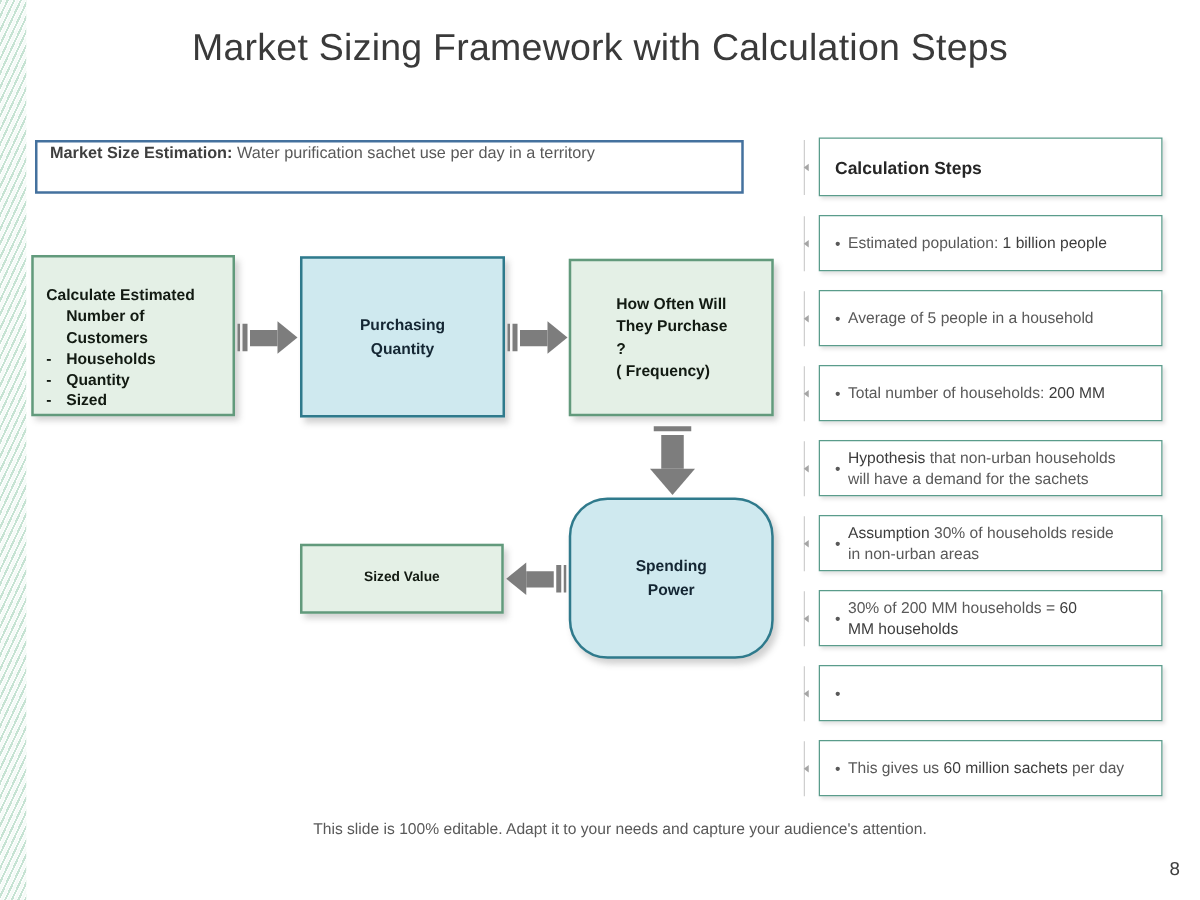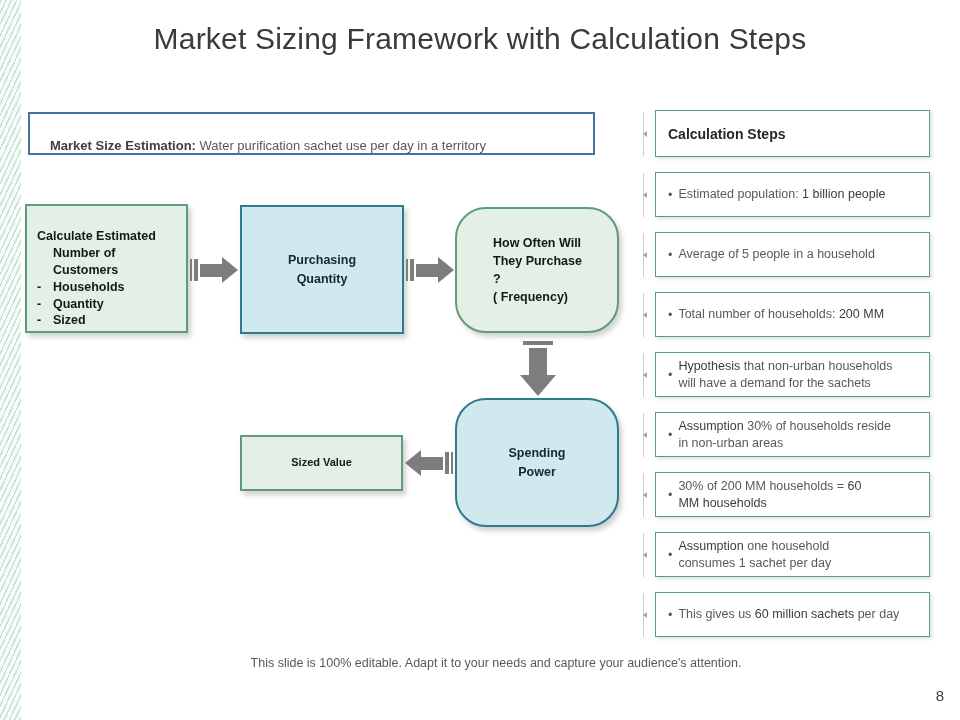--- a/index.html
+++ b/index.html
@@ -13,43 +13,43 @@
     background:repeating-linear-gradient(115deg,
       #c6e3d3 0px, #c6e3d3 1.6px, #ffffff 1.6px, #f2f9f5 3.4px, #ffffff 4.8px);
   }
   .title {
     position:absolute; left:40px; top:22px; width:880px; text-align:center;
     font-size:30px; font-weight:400; color:#3a3a3a; letter-spacing:0.2px;
   }
   
   .market-box {
     position:absolute; left:28px; top:112px; width:567px; height:43px;
-    background:#ffffff; border:2px solid #44719e; display:flex; align-items:flex-end;
-    padding:0 20px; font-size:13px; color:#595959; white-space:pre;
+    background:#ffffff; border:2px solid #44719e; display:flex; align-items:flex-start;
+    padding:0 10px; font-size:13px; color:#595959; white-space:pre;
   }
   .market-box .b { font-weight:bold; color:#3f3f3f; }
   
   .fbox {
     position:absolute; border-style:solid; border-width:2px;
     display:flex; align-items:center; justify-content:center;
     font-weight:bold; font-size:12.5px; line-height:1.45; text-align:center;
     box-shadow:3px 4px 5px rgba(90,90,90,0.28);
   }
   .green { background:#e4f0e6; border-color:#629a7c; color:#121a12; }
   .blue  { background:#cfe9ef; border-color:#2f7a8c; color:#142633; }
   .pre { white-space:pre-line; }
   .box-customers { left:25px;  top:204px; width:163px; height:129px;
                    justify-content:flex-start; align-items:flex-start;
                    padding:22px 6px 0 10px; text-align:left; }
   .cust-heading { padding-left:16px; text-indent:-16px; white-space:pre-line; line-height:1.35; }
   .cust-item { display:flex; line-height:1.35; }
   .cust-item .dash { width:16px; flex:0 0 16px; }
   .box-purchasing { left:240px; top:205px; width:164px; height:129px; }
   .box-frequency  { left:455px; top:207px; width:164px; height:126px;
-                    justify-content:flex-start; padding-left:36px; text-align:left;border-radius:31px; }
+                    justify-content:flex-start; padding-left:36px; text-align:left; }
   .box-spending   { left:455px; top:398px; width:164px; height:129px;border-radius:31px; }
   .box-sized      { left:240px; top:435px; width:163px; height:56px; font-size:11px; }
   
   .arrow-h { position:absolute; display:flex; align-items:center; }
   .arrow-h .bar1 { width:2px; height:22px; background:#7d7d7d; margin-right:2px; }
   .arrow-h .bar2 { width:4px; height:22px; background:#7d7d7d; margin-right:2px; }
   .arrow-h .shaft { width:22px; height:13px; background:#7d7d7d; }
   .arrow-h .head-r { width:0; height:0; border-top:13px solid transparent;
                      border-bottom:13px solid transparent; border-left:16px solid #7d7d7d; }
   .arrow-h .head-l { width:0; height:0; border-top:13px solid transparent;
@@ -223,22 +223,20 @@
     <span class="bullet">•</span>
     <span class="step-text"><span>30% of 200 MM households = </span><span class="seg-b">60
 MM households</span></span>
   </div>
 
   <div class="step-box">
     <span class="connector">
             <i class="conn-arrow"></i>
           </span>
     <span class="bullet">•</span>
-    <span class="step-text"><span class="seg-b">Assumption</span><span> one household
-consumes 1 sachet per day</span></span>
   </div>
 
   <div class="step-box">
     <span class="connector">
             <i class="conn-arrow"></i>
           </span>
     <span class="bullet">•</span>
     <span class="step-text"><span>This gives us </span><span class="seg-b">60 million sachets</span><span> per day</span></span>
   </div>
 </div>

